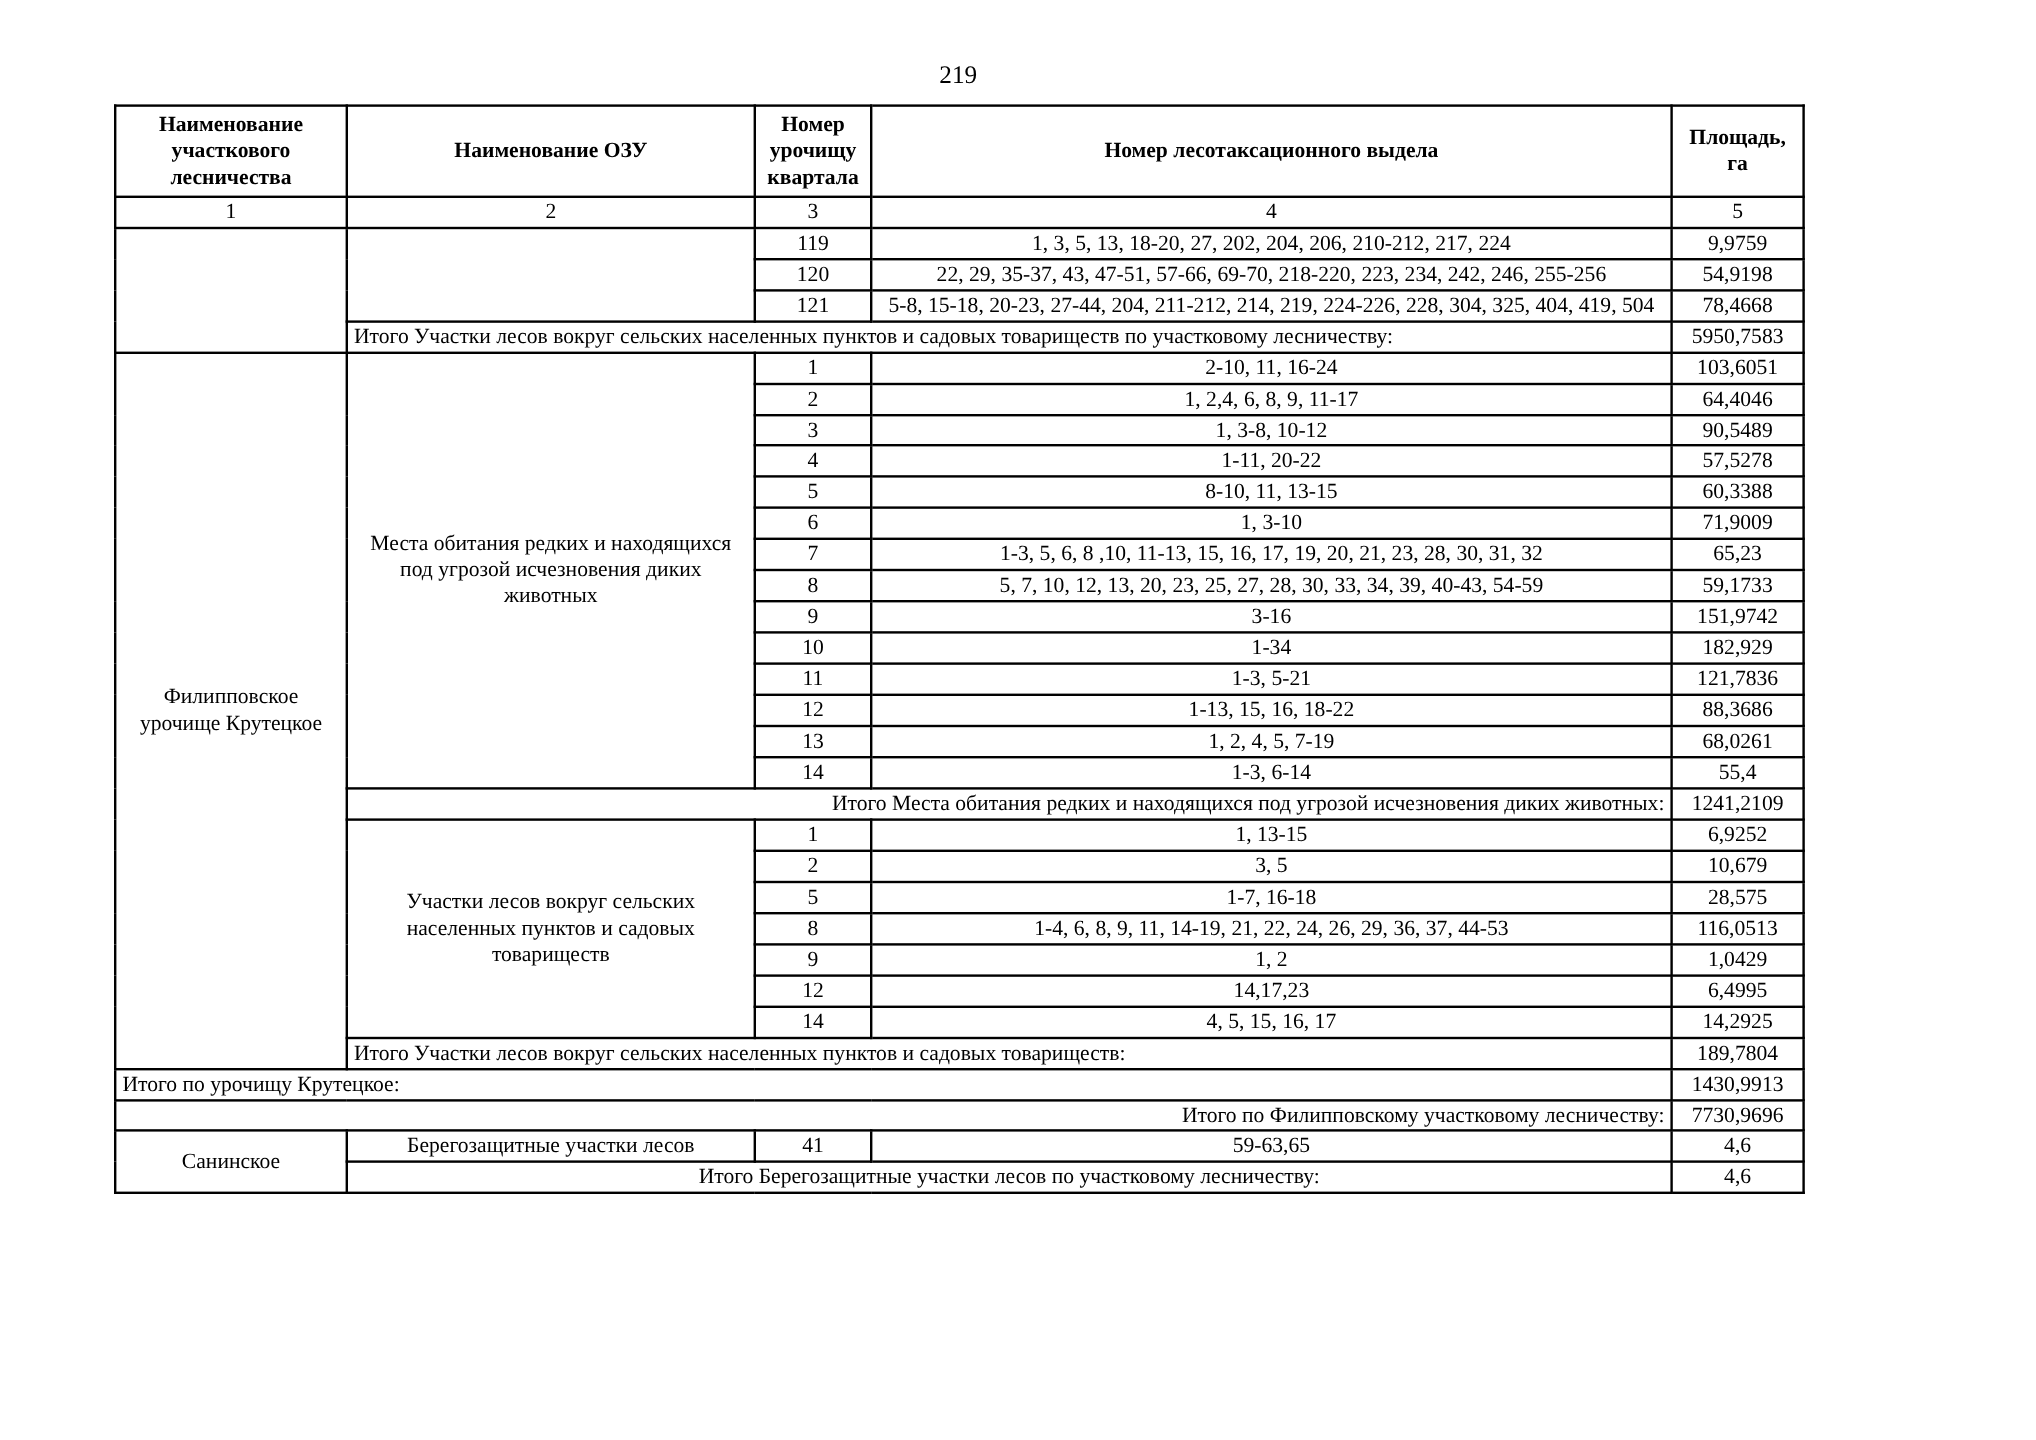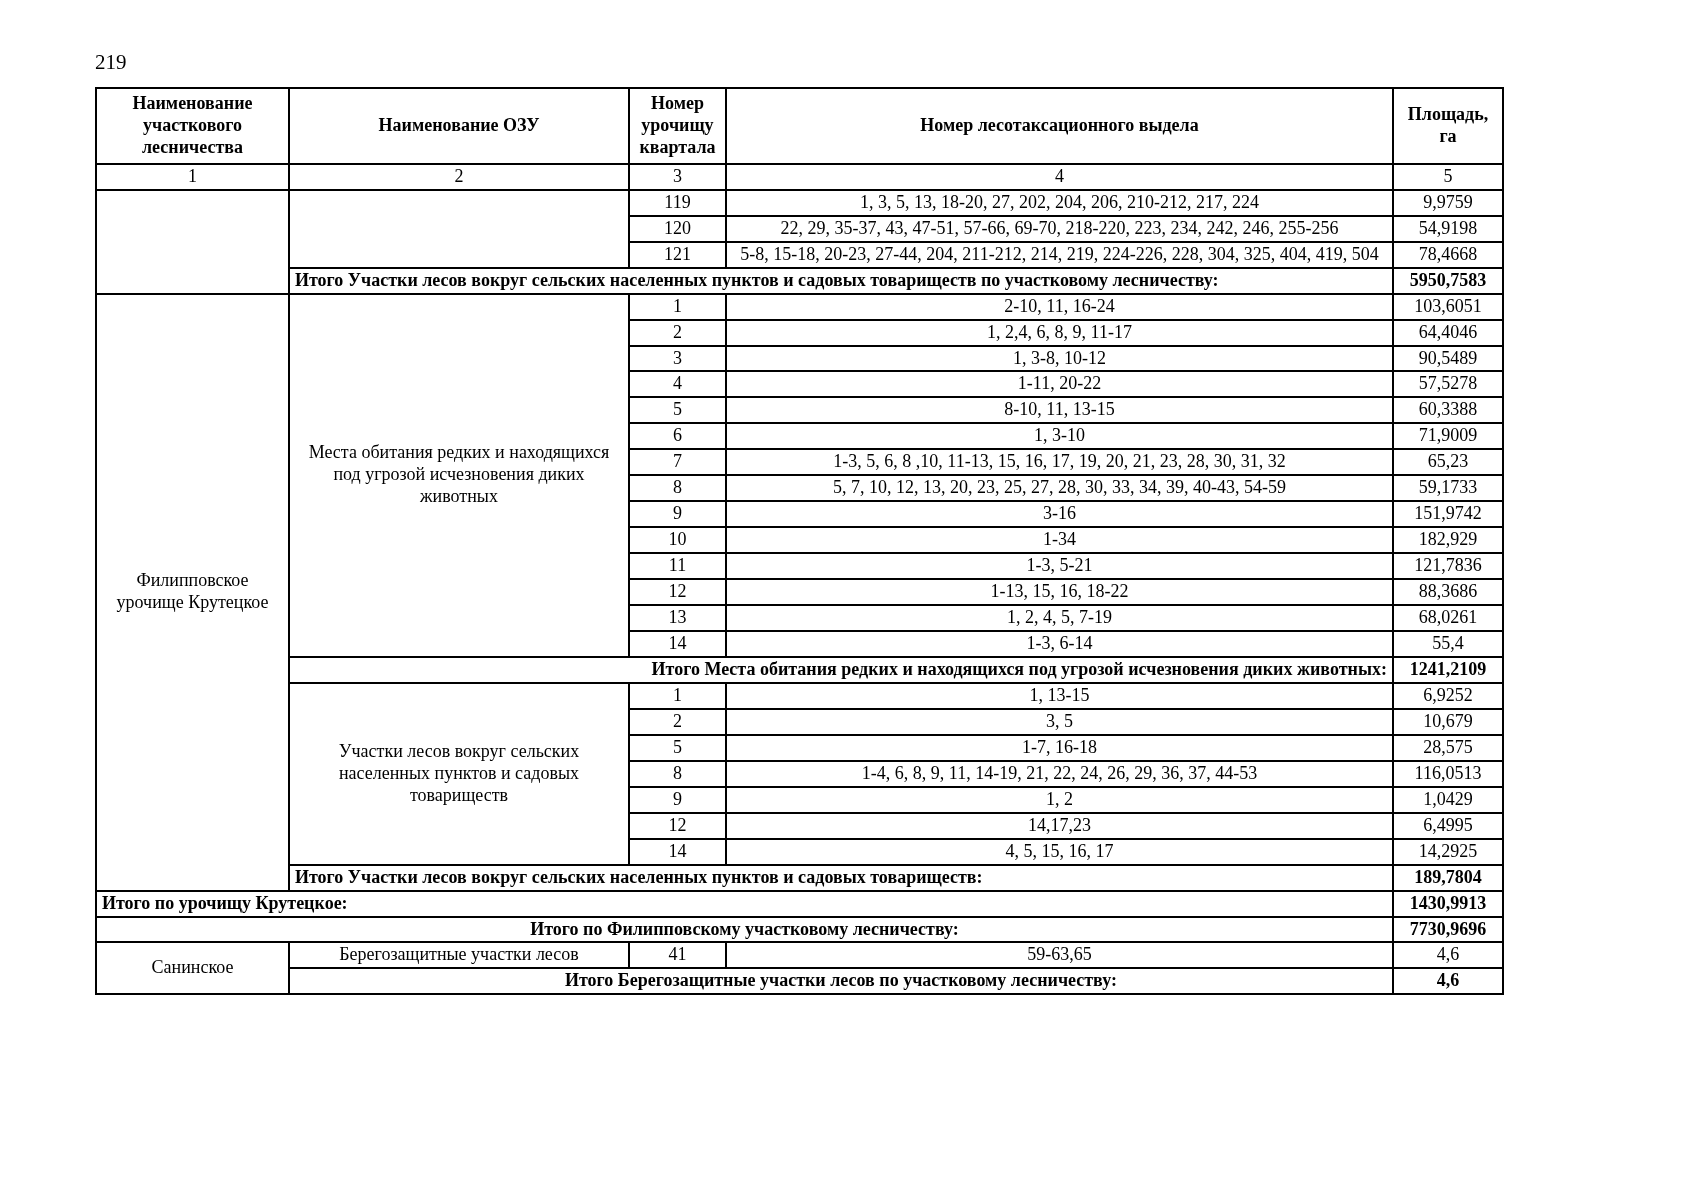--- a/index.html
+++ b/index.html
@@ -8,21 +8,21 @@
     width: 1697px;
     height: 1200px;
     background: #ffffff;
     color: #000000;
     font-family: "Liberation Serif", "DejaVu Serif", serif;
   }
   .sheet { padding-top: 50px; }
   .page-number {
     width: 1407px;
     margin: 0 0 12px 95px;
-    text-align: left;
+    text-align: center;
     font-size: 21px;
   }
   table.forestry {
     border-collapse: collapse;
     table-layout: fixed;
     margin-left: 95px;
     width: 1407px;
     padding-left: 48px;
   }
   .forestry th, .forestry td {
@@ -31,21 +31,21 @@
     font-size: 18px;
     line-height: 1.22;
     text-align: center;
     vertical-align: middle;
     word-wrap: break-word;
   }
   .forestry th {
     font-weight: bold;
     padding: 4px 5px;
   }
-  .forestry td.bold { font-weight: bold; }
+  .forestry td.bold { font-weight: normal; }
   .forestry tr { height: 25px; }
 </style>
 </head>
 <body>
 
 <div class="sheet">
 
   <div class="page-number">219</div>
 
   <table class="forestry">
@@ -208,21 +208,21 @@
         </tr>
         <tr>
           <td colspan="3" class="bold" style="text-align: left;">Итого Участки лесов вокруг сельских населенных пунктов и садовых товариществ:</td>
           <td class="bold">189,7804</td>
         </tr>
         <tr>
           <td colspan="4" class="bold" style="text-align: left; margin-left: 42px;">Итого по урочищу Крутецкое:</td>
           <td class="bold">1430,9913</td>
         </tr>
         <tr>
-          <td colspan="4" class="bold" style="text-align: center; margin-left: 40px;">Итого по Филипповскому участковому лесничеству:</td>
+          <td colspan="4" class="bold" style="text-align: right; margin-left: 40px;">Итого по Филипповскому участковому лесничеству:</td>
           <td class="bold">7730,9696</td>
         </tr>
         <tr>
           <td rowspan="2">Санинское</td>
           <td>Берегозащитные участки лесов</td>
           <td>41</td>
           <td>59-63,65</td>
           <td>4,6</td>
         </tr>
         <tr>

